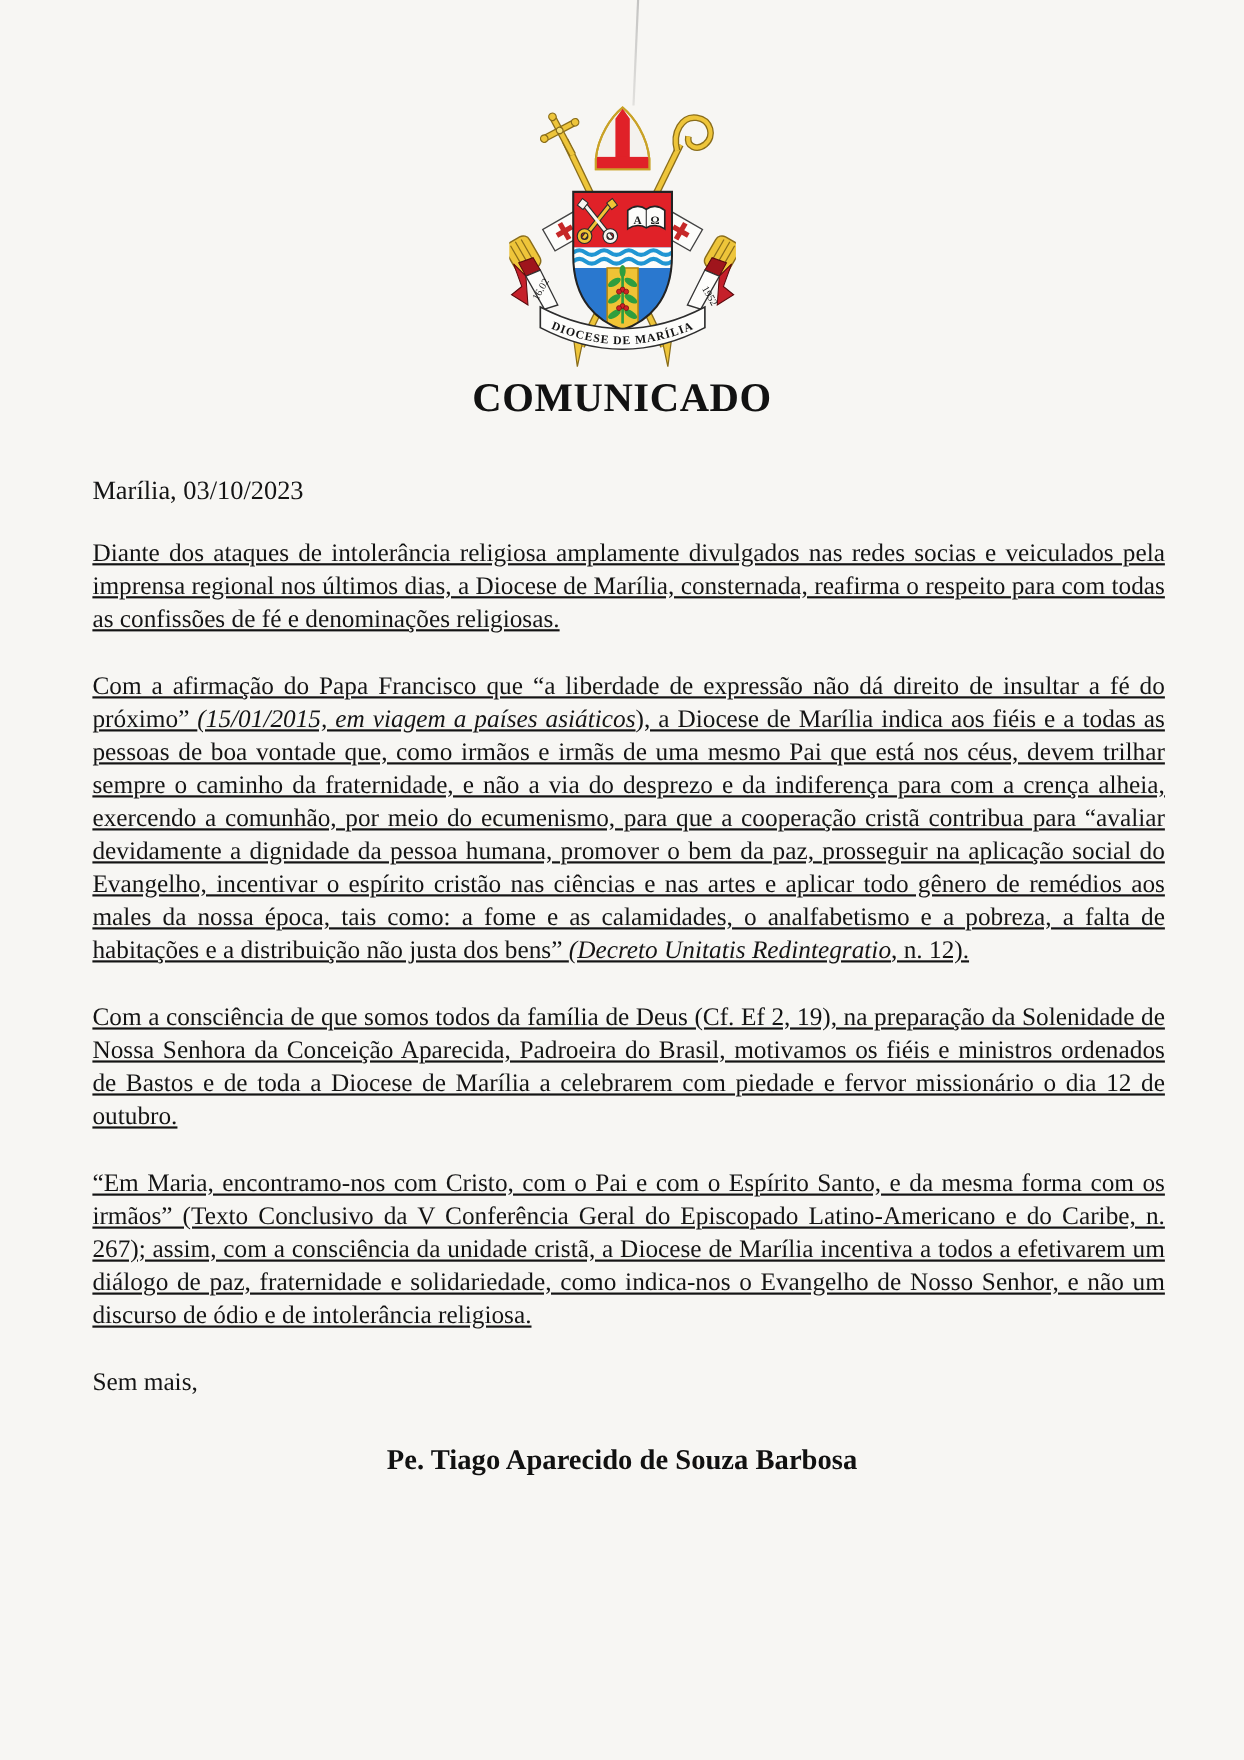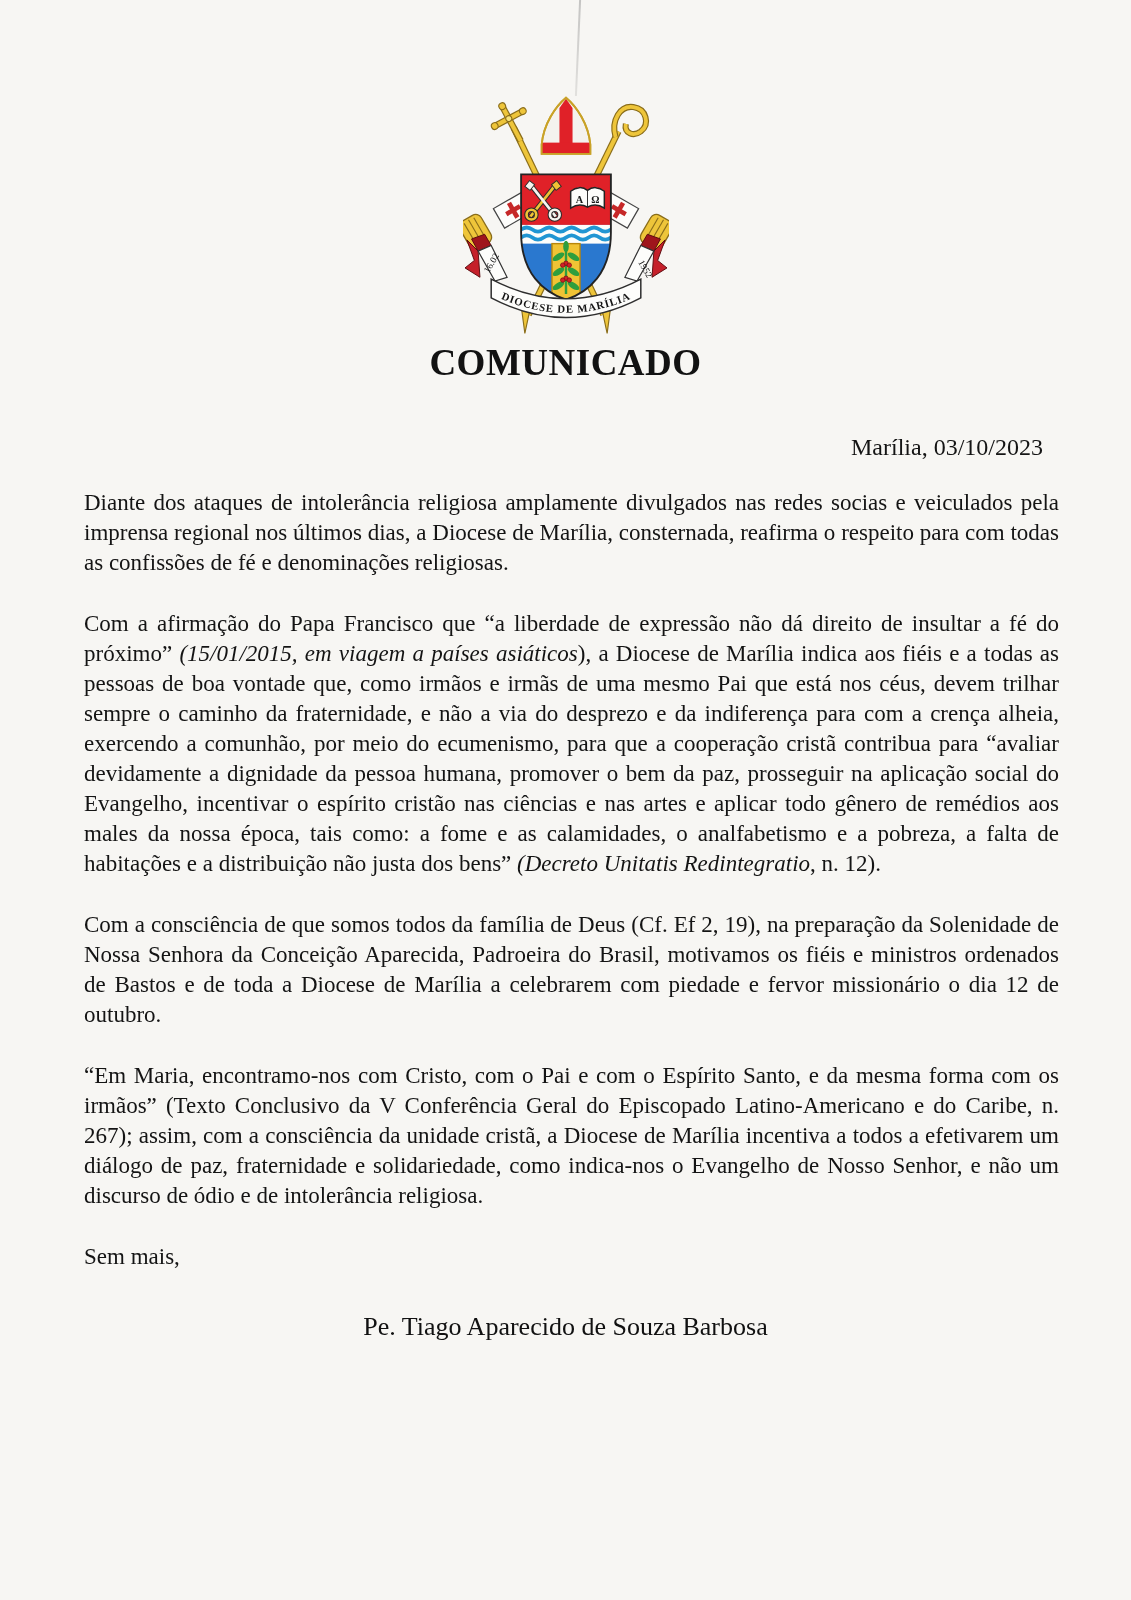--- a/index.html
+++ b/index.html
@@ -16,34 +16,35 @@
     background:linear-gradient(#9a9a9a,#d0cfcc);
     transform:rotate(2.5deg);opacity:.55;
   }
   .crest{display:block;margin:94px auto 0;}
   .crest text{font-family:"Liberation Serif","DejaVu Serif",serif;}
   .title{
     text-align:center;font-size:37px;font-weight:bold;
     margin:2px 0 0;letter-spacing:.5px;color:#121212;
   }
   .dateline{
-    text-align:right;margin:48px 88px 0 84px;
+    text-align:left;margin:48px 88px 0 84px;
     font-size:24px;line-height:30px;
   }
   .content{
     margin:26px 72px 0 84px;
     font-size:23px;line-height:30px;
     text-align:justify;
+    text-decoration:underline;
   }
   .content p{margin:0 0 31px;}
   .content .italic{font-style:italic;}
   .closing{margin:0 0 0 84px;font-size:23px;line-height:30px;}
   .signature{
     margin-top:38px;text-align:center;
-    font-weight:normal;font-size:26px;line-height:34px;color:#111;
+    font-weight:bold;font-size:26px;line-height:34px;color:#111;
   }
 </style>
 </head>
 <body>
 
 <div class="page">
 
   <div class="scan-artifact"></div>
 
   <svg class="crest" width="206" height="245" viewBox="0 0 220 262">

